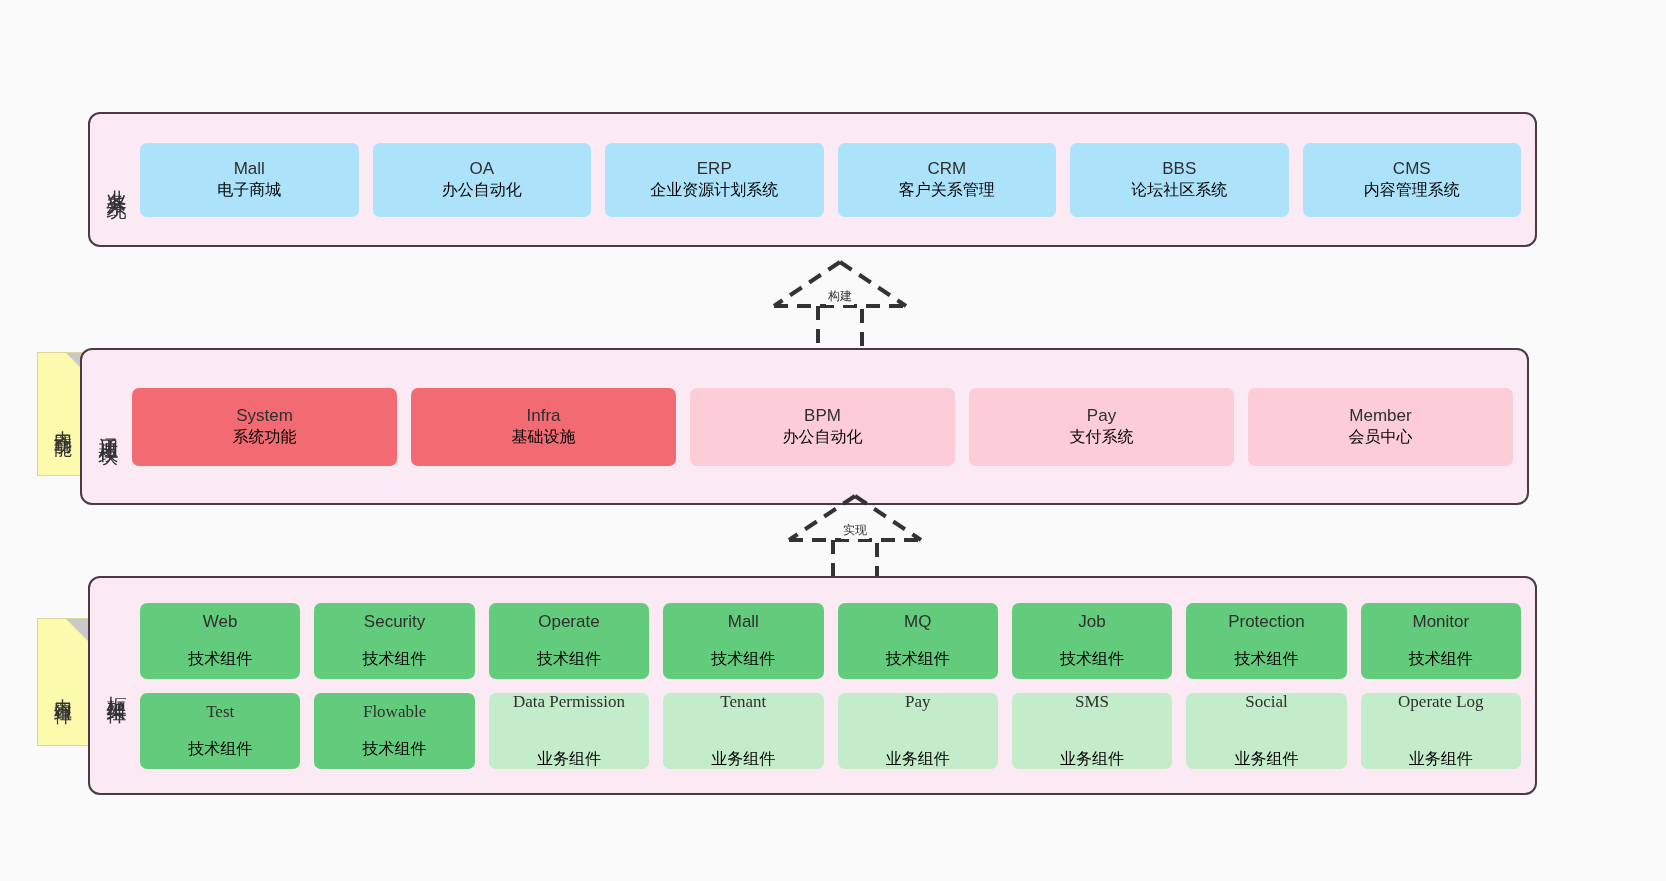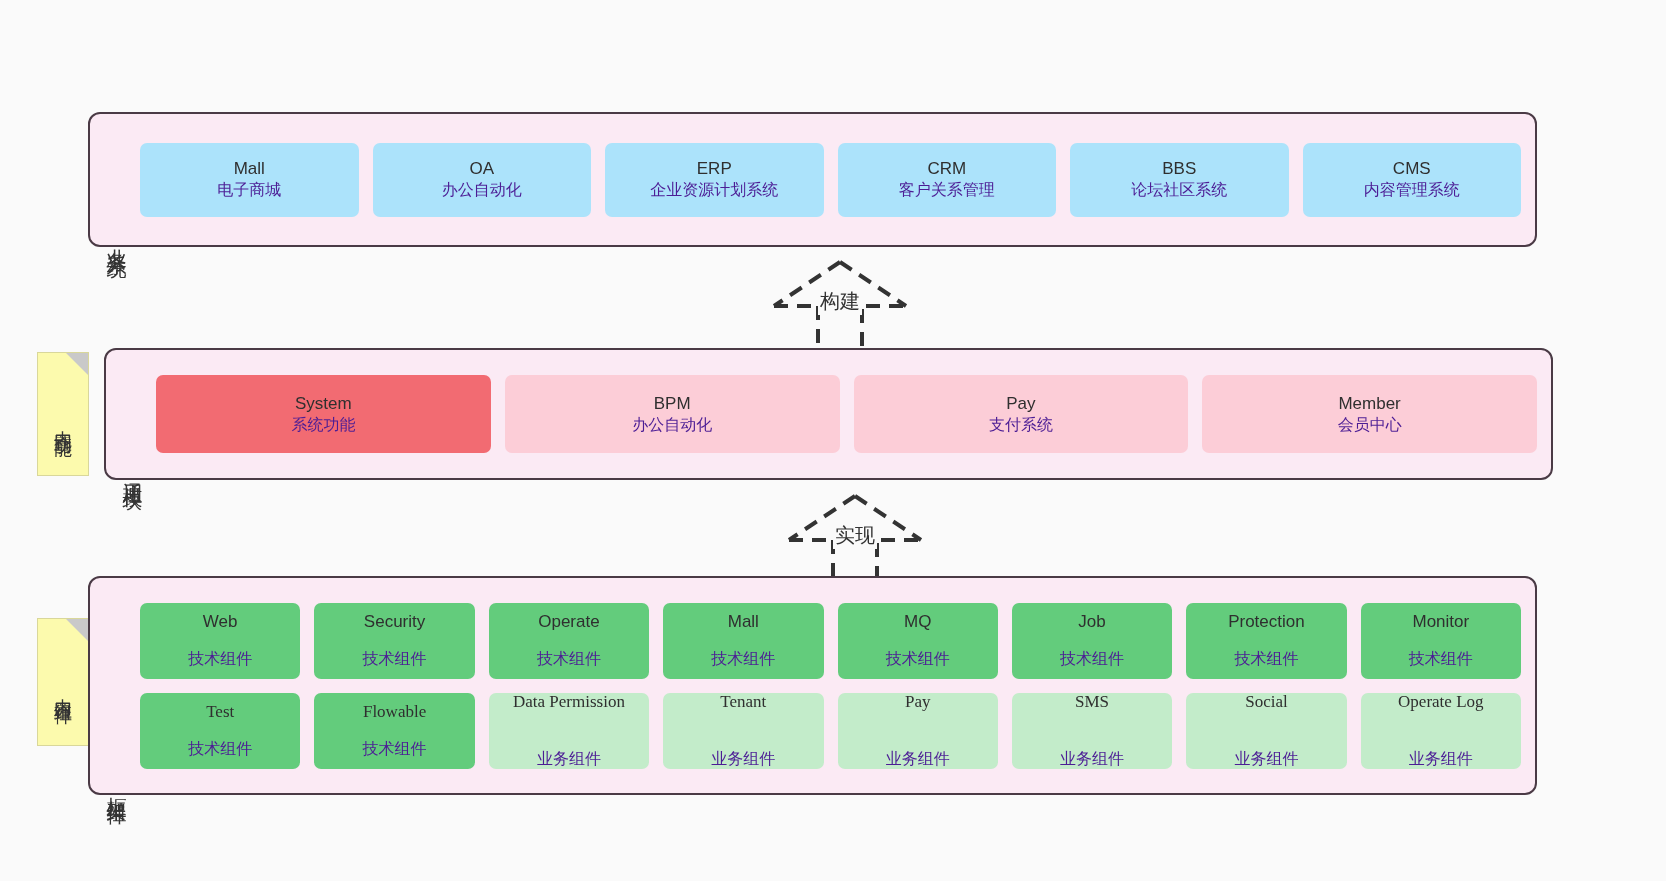--- a/index.html
+++ b/index.html
@@ -22,21 +22,21 @@
   }
 
   
   .layer {
     position: absolute;
     box-sizing: border-box;
     background: #fbeaf4;
     border: 2px solid #4a3a45;
     border-radius: 12px;
     display: flex;
-    align-items: flex-end;
+    align-items: center;
   }
 
   
   .layer-caption {
     writing-mode: vertical-rl;
     text-orientation: upright;
     font-size: 20px;
     letter-spacing: 3px;
     color: #333;
     line-height: 1.0;
@@ -80,38 +80,38 @@
     box-sizing: border-box;
     padding: 2px 4px;
     line-height: 1.22;
   }
   .card .t {
     font-size: 17px;
     color: #2f2f2f;
   }
   .card .s {
     font-size: 16px;
-    color: #4c1d95;
+    color: #000000;
   }
 
   .card.blue     { background: #ace3fb; }
   .card.red      { background: #f26b72; }
   .card.pink     { background: #fccdd7; }
   .card.green    { background: #63cc7c; gap: 16px; }
   .card.ltgreen  { background: #c3ecca; gap: 36px; }
 
   
   #layer-business {
     left: 88px;  top: 112px;  width: 1449px; height: 135px;
   }
   #layer-business .card { height: 74px; }
 
   
   #layer-common {
-    left: 104px;  top: 348px;  width: 1449px; height: 132px;
+    left: 80px;  top: 348px;  width: 1449px; height: 157px;
   }
   #layer-common .card { height: 78px; }
 
   
   #layer-framework {
     left: 88px;  top: 576px;  width: 1449px; height: 219px;
   }
   #layer-framework .card { height: 76px; }
 
   
@@ -151,21 +151,21 @@
     position: absolute;
     width: 160px;
     height: 96px;
   }
   .connector svg { display: block; }
   .connector .conn-label {
     position: absolute;
     left: 50%;
     transform: translateX(-50%);
     top: 32px;
-    font-size: 20px;
+    font-size: 12px;
     color: #333;
     background: #fafafa;
     padding: 0 2px;
     white-space: nowrap;
   }
   #conn-build   { left: 760px; top: 256px; }
   #conn-impl    { left: 775px; top: 490px; }
 </style>
 </head>
 <body>
@@ -220,20 +220,24 @@
   </div>
 
   <div class="layer" id="layer-common">
     <div class="layer-caption">通用模块</div>
     <div class="layer-body">
       <div class="row">
         <div class="card red">
           <span class="t">System</span>
           <span class="s">系统功能</span>
         </div>
+        <div class="card red">
+          <span class="t">Infra</span>
+          <span class="s">基础设施</span>
+        </div>
         <div class="card pink">
           <span class="t">BPM</span>
           <span class="s">办公自动化</span>
         </div>
         <div class="card pink">
           <span class="t">Pay</span>
           <span class="s">支付系统</span>
         </div>
         <div class="card pink">
           <span class="t">Member</span>

